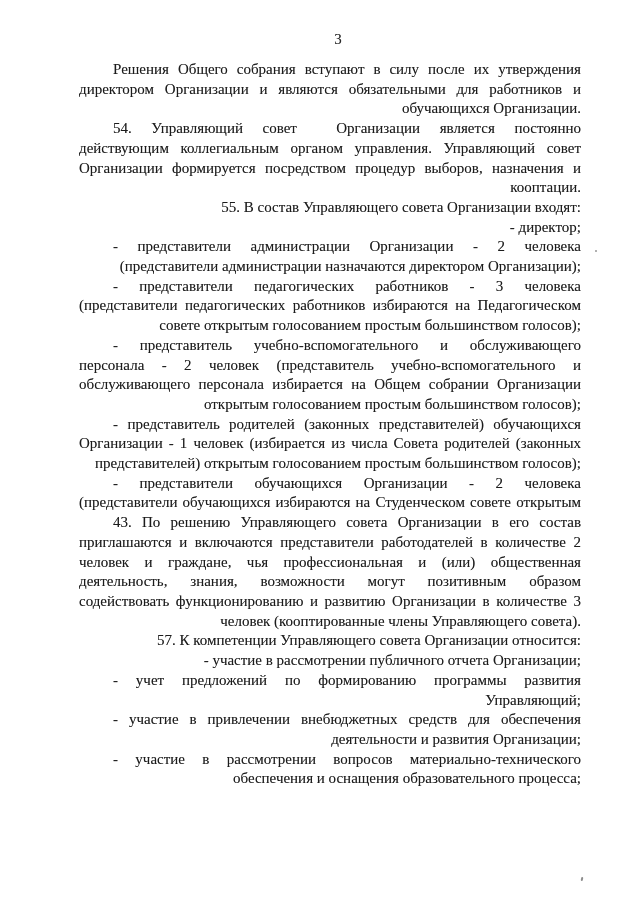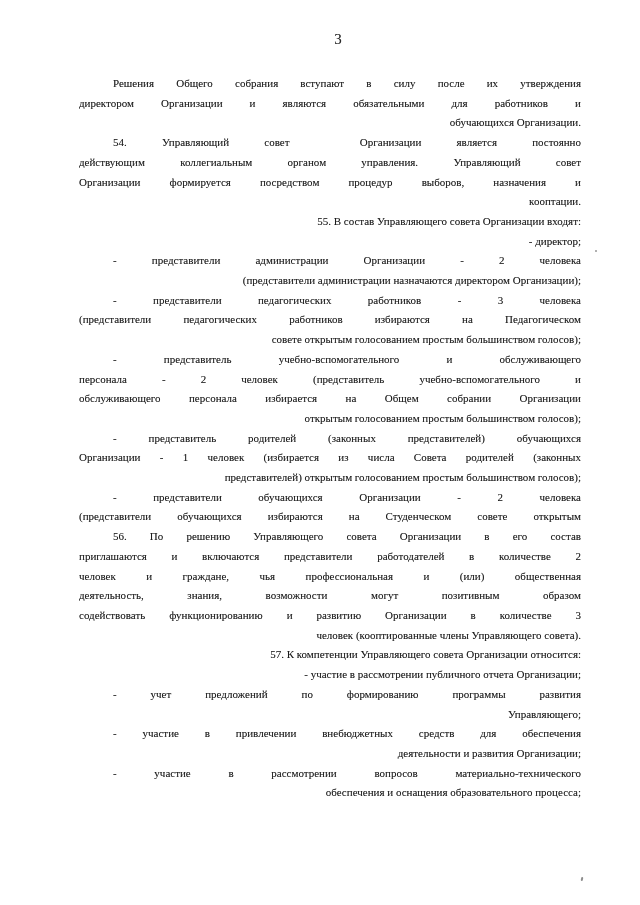--- a/index.html
+++ b/index.html
@@ -22,23 +22,23 @@
     left: 36px;
     right: 0;
     text-align: center;
     font-size: 15px;
     color: #2a2a2a;
     text-shadow: 0 0 0.6px rgba(40,40,40,0.45);
   }
   .content {
     position: absolute;
     left: 79px;
-    top: 74px;
+    top: 60px;
     width: 502px;
-    font-size: 11px;
+    font-size: 15px;
     line-height: 19.7px;
     text-shadow: 0 0 0.6px rgba(30,30,30,0.4);
   }
   .line {
     text-align: right;
     white-space: normal;
   }
   .line.j {
     text-align: justify;
     text-align-last: justify;
@@ -90,30 +90,30 @@
       <div class="line">совете открытым голосованием простым большинством голосов);</div>
       <div class="line indent j">- представитель учебно-вспомогательного и обслуживающего</div>
       <div class="line j">персонала - 2 человек (представитель учебно-вспомогательного и</div>
       <div class="line j">обслуживающего персонала избирается на Общем собрании Организации</div>
       <div class="line">открытым голосованием простым большинством голосов);</div>
       <div class="line indent j">- представитель родителей (законных представителей) обучающихся</div>
       <div class="line j">Организации - 1 человек (избирается из числа Совета родителей (законных</div>
       <div class="line">представителей) открытым голосованием простым большинством голосов);</div>
       <div class="line indent j">- представители обучающихся Организации - 2 человека</div>
       <div class="line j">(представители обучающихся избираются на Студенческом совете открытым</div>
-      <div class="line indent j">56. По решению Управляющего совета Организации в его состав</div>
+      <div class="line indent j">43. По решению Управляющего совета Организации в его состав</div>
       <div class="line j">приглашаются и включаются представители работодателей в количестве 2</div>
       <div class="line j">человек и граждане, чья профессиональная и (или) общественная</div>
       <div class="line j">деятельность, знания, возможности могут позитивным образом</div>
       <div class="line j">содействовать функционированию и развитию Организации в количестве 3</div>
       <div class="line">человек (кооптированные члены Управляющего совета).</div>
       <div class="line indent">57. К компетенции Управляющего совета Организации относится:</div>
       <div class="line indent">- участие в рассмотрении публичного отчета Организации;</div>
       <div class="line indent j">- учет предложений по формированию программы развития</div>
-      <div class="line">Управляющего;</div>
+      <div class="line">Управляющий;</div>
       <div class="line indent j">- участие в привлечении внебюджетных средств для обеспечения</div>
       <div class="line">деятельности и развития Организации;</div>
       <div class="line indent j">- участие в рассмотрении вопросов материально-технического</div>
       <div class="line">обеспечения и оснащения образовательного процесса;</div>
     </div>
 
   <div class="speck speck-1"></div>
   <div class="speck speck-2"></div>
 </div>
 

